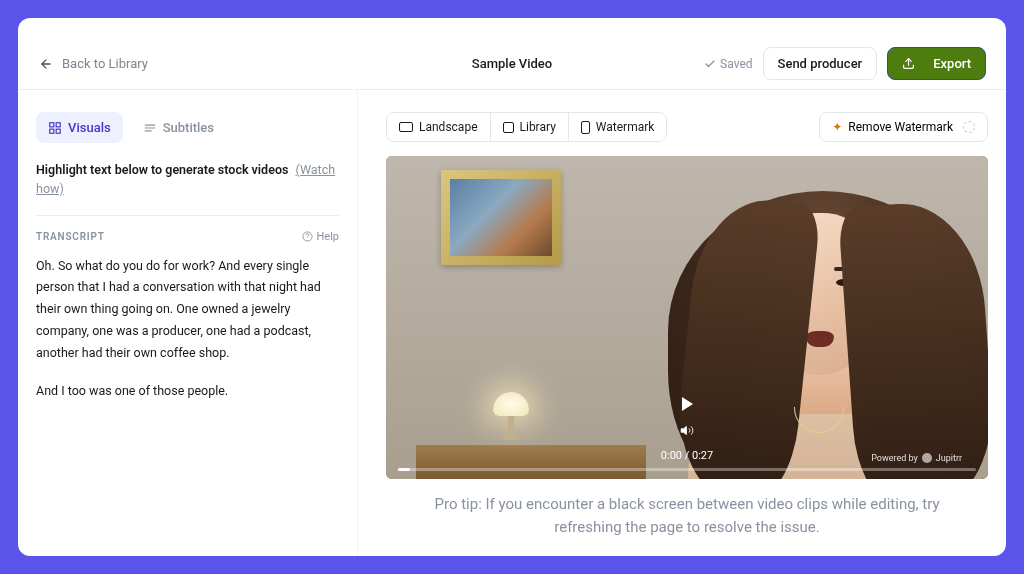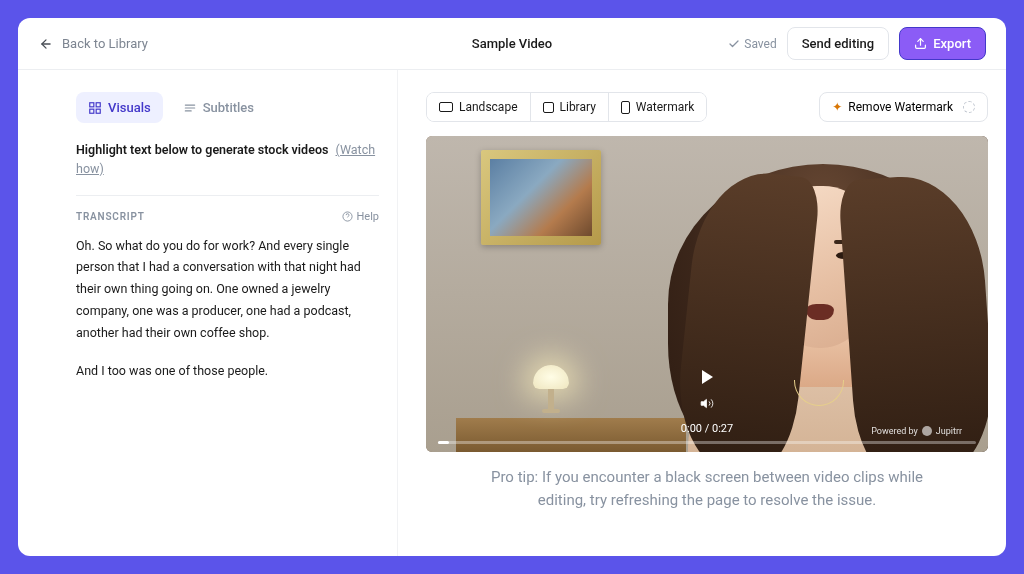--- a/index.html
+++ b/index.html
@@ -25,20 +25,21 @@
       overflow: hidden;
     }
     
     .header {
       height: 52px;
       border-bottom: 1px solid #eceef1;
       display: flex;
       align-items: center;
       padding: 0 20px;
       gap: 12px;
+      margin-top: 20px;
     }
     .back-link {
       display: flex;
       align-items: center;
       gap: 8px;
       color: #7d8591;
       font-size: 13px;
       cursor: pointer;
     }
     .back-arrow {
@@ -73,33 +74,32 @@
       border-radius: 8px;
       font-size: 13px;
       padding: 8px 14px;
       cursor: pointer;
       border: 1px solid #e2e5ea;
       background: #fff;
       color: #1a1a1a;
       font-weight: 500;
     }
     .btn-primary {
-      background: #8b5cf6;
+      background: #4d7c0f;
       border-color: #4338ca;
       color: #fff;
       display: flex;
       align-items: center;
-      gap: 6px;
+      gap: 18px;
     }
     
     .main {
       flex: 1;
       display: flex;
       overflow: hidden;
-      margin-left: 40px;
     }
     
     .left-panel {
       width: 340px;
       padding: 22px 18px 18px 18px;
       border-right: 1px solid #f1f2f4;
       overflow: hidden;
       display: flex;
       flex-direction: column;
     }
@@ -405,21 +405,21 @@
 
     <div class="header-title">Sample Video</div>
 
     <div class="header-right">
       <div class="saved-indicator">
         <svg width="12" height="12" viewBox="0 0 24 24" fill="none" stroke="#8892a0" stroke-width="2.5" stroke-linecap="round" stroke-linejoin="round">
             <polyline points="20 6 9 17 4 12"></polyline>
           </svg>
         <span>Saved</span>
       </div>
-      <button class="btn">Send editing</button>
+      <button class="btn">Send producer</button>
       <button class="btn btn-primary">
         <svg width="13" height="13" viewBox="0 0 24 24" fill="none" stroke="#fff" stroke-width="2.2" stroke-linecap="round" stroke-linejoin="round">
             <path d="M21 15v4a2 2 0 0 1-2 2H5a2 2 0 0 1-2-2v-4"></path>
             <polyline points="17 8 12 3 7 8"></polyline>
             <line x1="12" y1="3" x2="12" y2="15"></line>
           </svg>
         <span>Export</span>
       </button>
     </div>
   </div>

